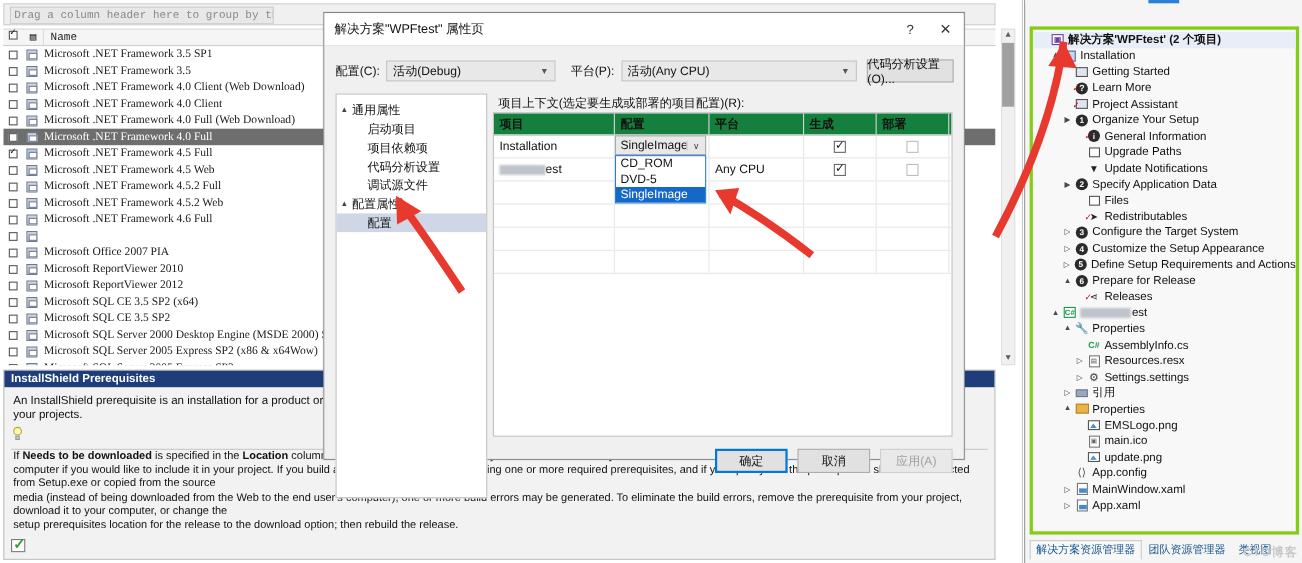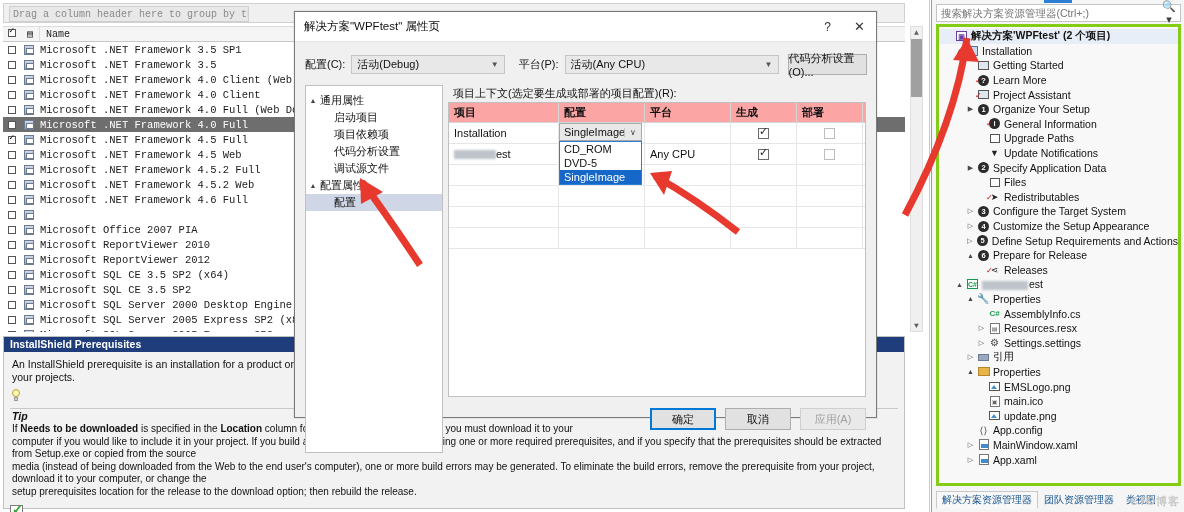--- a/index.html
+++ b/index.html
@@ -40,21 +40,21 @@
   .prereq-list{ position:absolute; left:3px; top:42px; width:902px; height:290px; overflow:hidden; background:#fff;}
   .prereq-row{ height:15px; display:flex; align-items:center; font-size:10.5px; color:#1a1a1a; white-space:nowrap;}
   .prereq-row.selected{ background:#6e6e6e; color:#ffffff; }
   .prereq-row .pchk{ width:18px; display:flex; justify-content:center; align-items:center;}
   .pbox{ width:8px; height:8px; border:1px solid #555; background:#fff; display:inline-block; position:relative;}
   .pbox.checked::after{ content:"✓"; position:absolute; left:0px; top:-4px; font-size:9px; color:#111; line-height:10px;}
   .prereq-row .picon{ width:16px; display:flex; justify-content:center; }
   .ms-icon{ width:10px; height:10px; background:linear-gradient(#cfd9e8,#9aa8bf); border:1px solid #6d7b91; position:relative;}
   .ms-icon::after{ content:""; position:absolute; left:1px; bottom:0; width:6px;height:4px; background:#fff; border:1px solid #6d7b91;}
   .ms-icon.blue{ background:linear-gradient(#b9cde8,#7b9cc9); }
-  .prereq-row .plabel{ padding-left:3px; letter-spacing:0px;}
+  .prereq-row .plabel{ padding-left:3px; letter-spacing:0px;font-family:Liberation Serif, serif;}
 
   
   .bg-scroll{ position:absolute; right:6px; top:26px; width:13px; height:306px; background:#f0f0f0; border:1px solid #dfdfdf;}
   .bg-scroll .thumb{ position:absolute; left:0; top:0; width:11px; height:58px; background:#a0a0a0;}
   .bg-scroll .arrow{ position:absolute; left:0; width:11px; height:11px; color:#606060; font-size:8px; text-align:center; line-height:11px;}
   .bg-scroll .arrow.up{ top:0;} .bg-scroll .arrow.dn{ bottom:0;}
 
   
   .info-panel{ position:absolute; left:3px; top:336px; width:902px; height:173px; background:#f2f2f2; border:1px solid #c0c0c0; font-family:"Liberation Sans", sans-serif;}
   .info-title{ height:15px; background:#1f3d7a; color:#fff; font-size:10.5px; font-weight:bold; padding:1px 0 0 6px; }
@@ -139,21 +139,21 @@
 
   .left-tree{ position:absolute; left:10px; top:43px; width:138px; height:368px; background:#fff; border:1px solid #c0c0c0; padding-top:6px; overflow:hidden;}
   .lt{ height:17px; display:flex; align-items:center; font-size:11px; color:#111;}
   .lt.sel{ background:#cfd6e6;}
   .lt .tw2{ width:14px; text-align:center; font-size:7px; color:#444;}
   .lt .lx{ }
   .lt.child{ padding-left:28px;}
 
   .ctx-label{ position:absolute; left:158px; top:44px; font-size:11px; color:#111;}
   .grid{ position:absolute; left:153px; top:60px; width:418px; height:295px; background:#fff; border:1px solid #c0c0c0; overflow:hidden;}
-  .grid-head{ height:20px; display:flex; font-size:11px; color:#111; border-bottom:1px solid #d6d6d6; background:#fca5a5;}
+  .grid-head{ height:20px; display:flex; font-size:11px; color:#111; border-bottom:1px solid #d6d6d6; background:#15803d;}
   .gh{ display:flex; align-items:center; padding-left:5px; border-right:1px solid #d6d6d6; font-weight:bold;}
   .grid-row{ height:21px; display:flex; font-size:11px; color:#111; border-bottom:1px solid #e6e6e6;}
   .gc{ display:flex; align-items:center; padding-left:5px; border-right:1px solid #e6e6e6;}
   .gc.center{ justify-content:center; padding-left:0;}
   .chkbox{ width:11px;height:11px; border:1px solid #6a6a6a; background:#fff; position:relative;}
   .chkbox.on::after{ content:"✓"; position:absolute; left:0px; top:-4px; font-size:11px; color:#222;}
   .chkbox.dim{ border-color:#bdbdbd;}
   .redact{ display:inline-block; height:9px; background:#bfc4cc; filter: blur(1.2px); }
 
   .cellcombo{ position:absolute; left:0; top:0; width:83px; height:18px; background:#e8e8e8; border:1px solid #a9a9a9; font-size:11px; display:flex; align-items:center;}
@@ -378,43 +378,38 @@
     <div class="info-panel">
       <div class="info-title">InstallShield Prerequisites</div>
       <div class="info-body">
         <div>An InstallShield prerequisite is an installation for a product or technology framework that you want to include in</div>
         <div>your projects.</div>
       </div>
       <div class="info-icon-row">
         <span class="bulb"><span class="glass"></span><span class="base"></span></span>
       </div>
       <div class="rule"></div>
-      <div class="tip-label">Tip</div>
       <div class="tip-text">
         <div><span>If </span><b>Needs to be downloaded</b><span> is specified in the </span><b>Location</b><span> column for the InstallShield prerequisite, you must download it to your</span></div>
         <div>computer if you would like to include it in your project. If you build a release without first downloading one or more required prerequisites, and if you specify that the prerequisites should be extracted from Setup.exe or copied from the source</div>
         <div>media (instead of being downloaded from the Web to the end user's computer), one or more build errors may be generated. To eliminate the build errors, remove the prerequisite from your project, download it to your computer, or change the</div>
         <div>setup prerequisites location for the release to the download option; then rebuild the release.</div>
       </div>
       <div class="info-icon-row" style="padding-top:5px">
         <span class="check-icon"></span>
       </div>
 
     </div>
   </div>
 
   <div class="solexp">
     <div class="se-tabstrip">
         <div class="acc"></div>
       </div>
 
-    <div class="se-search">
-      <input type="text" placeholder="搜索解决方案资源管理器(Ctrl+;)" style="">
-      <span class="mag">🔍 ▾</span>
-    </div>
 
     <div class="se-tree" id="se-tree">
         <div class="tn root">
           <span style="display:inline-block;width:4px"></span>
           <span class="tw"></span>
           <span class="tico">
             <span class="ic-sln">▣</span>
           </span>
           <span class="tlabel bold">解决方案'WPFtest' (2 个项目)</span>
         </div>

